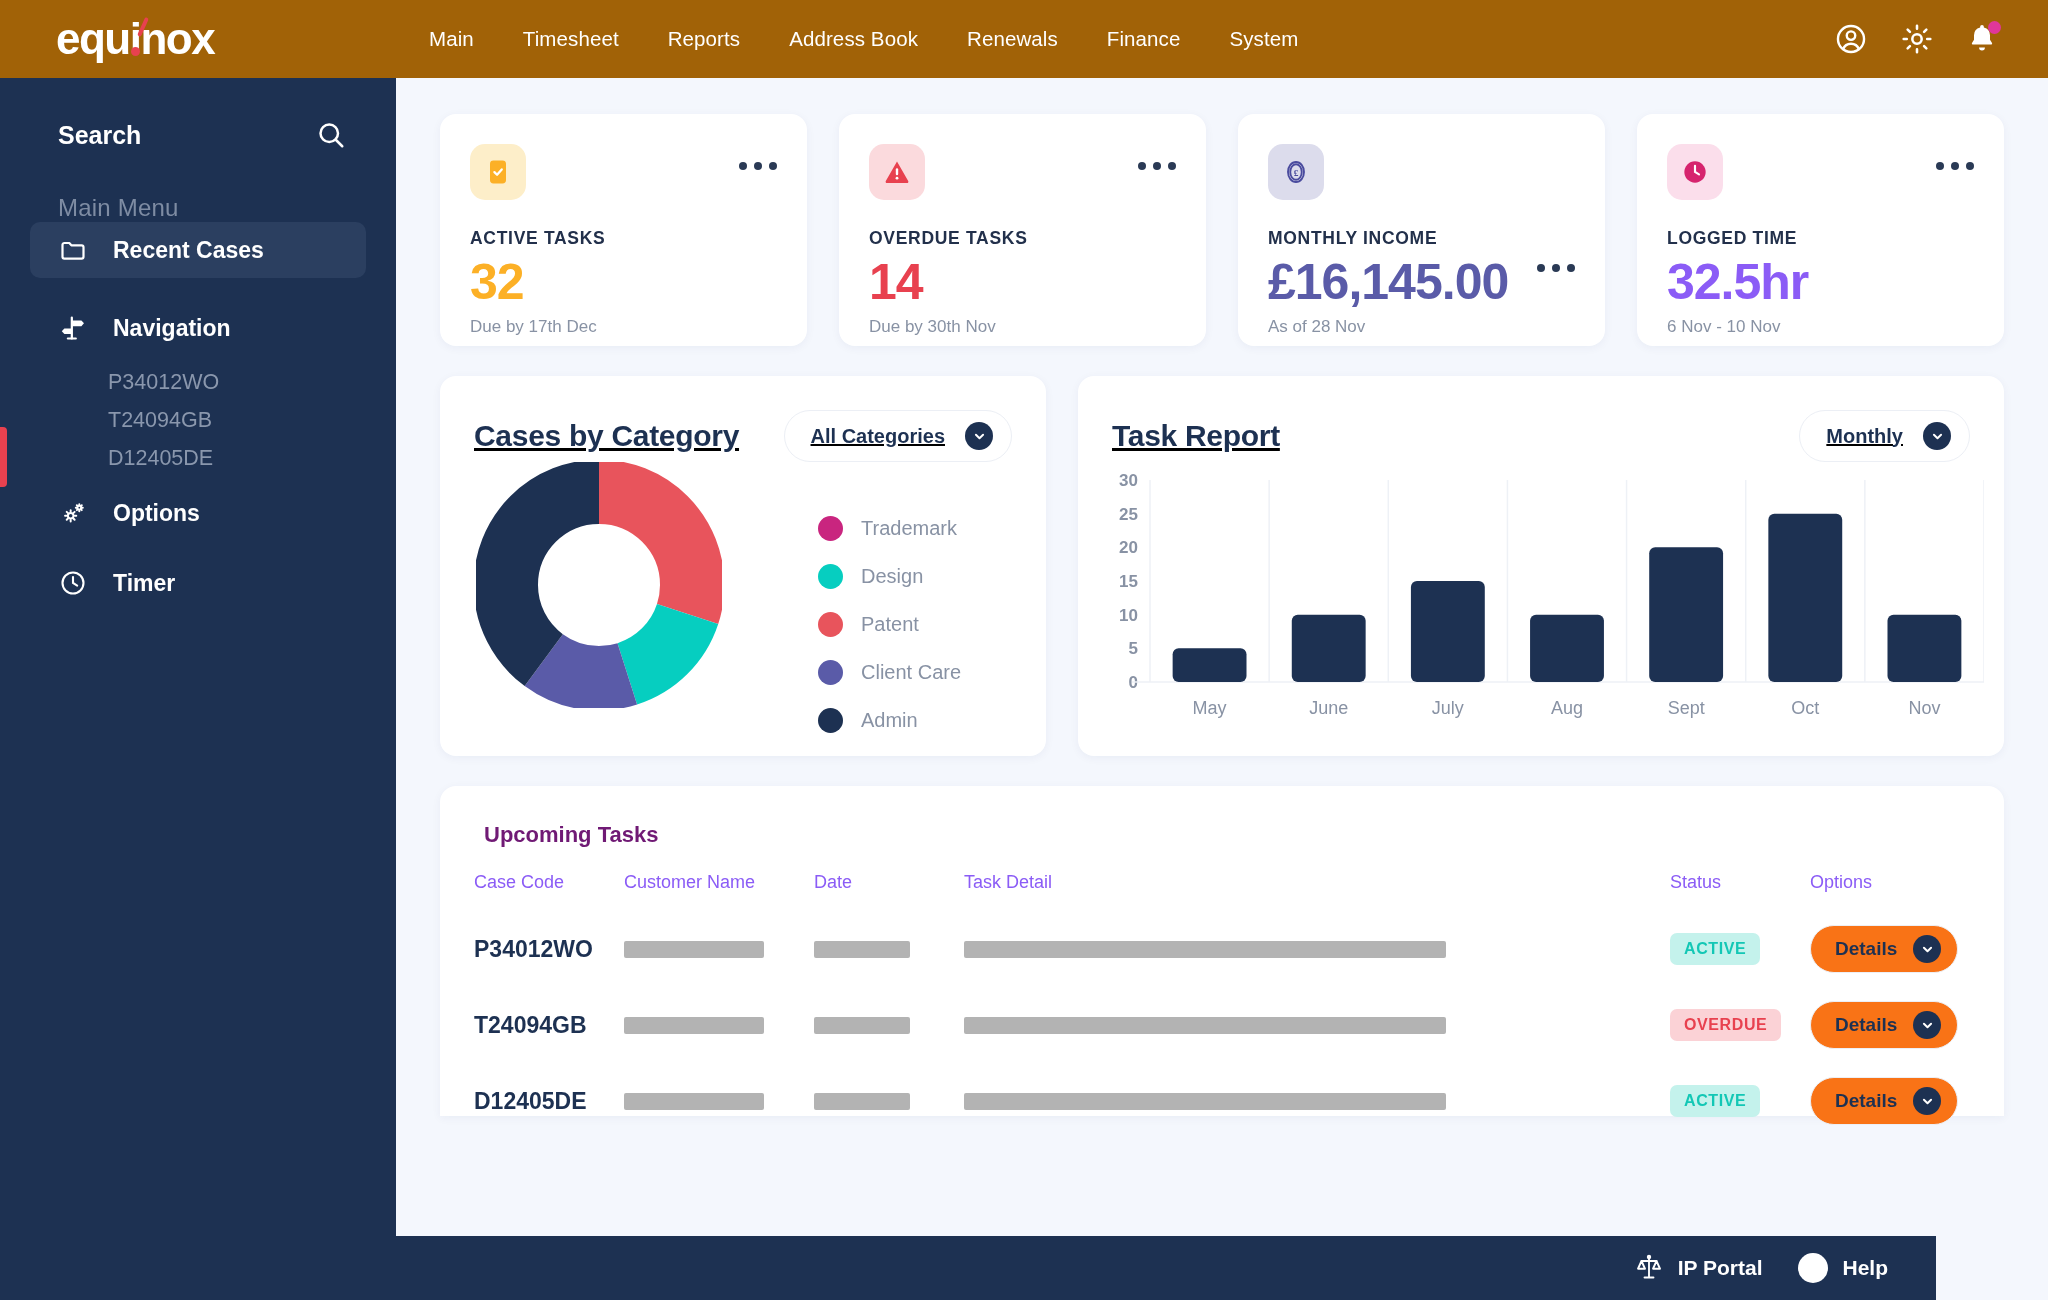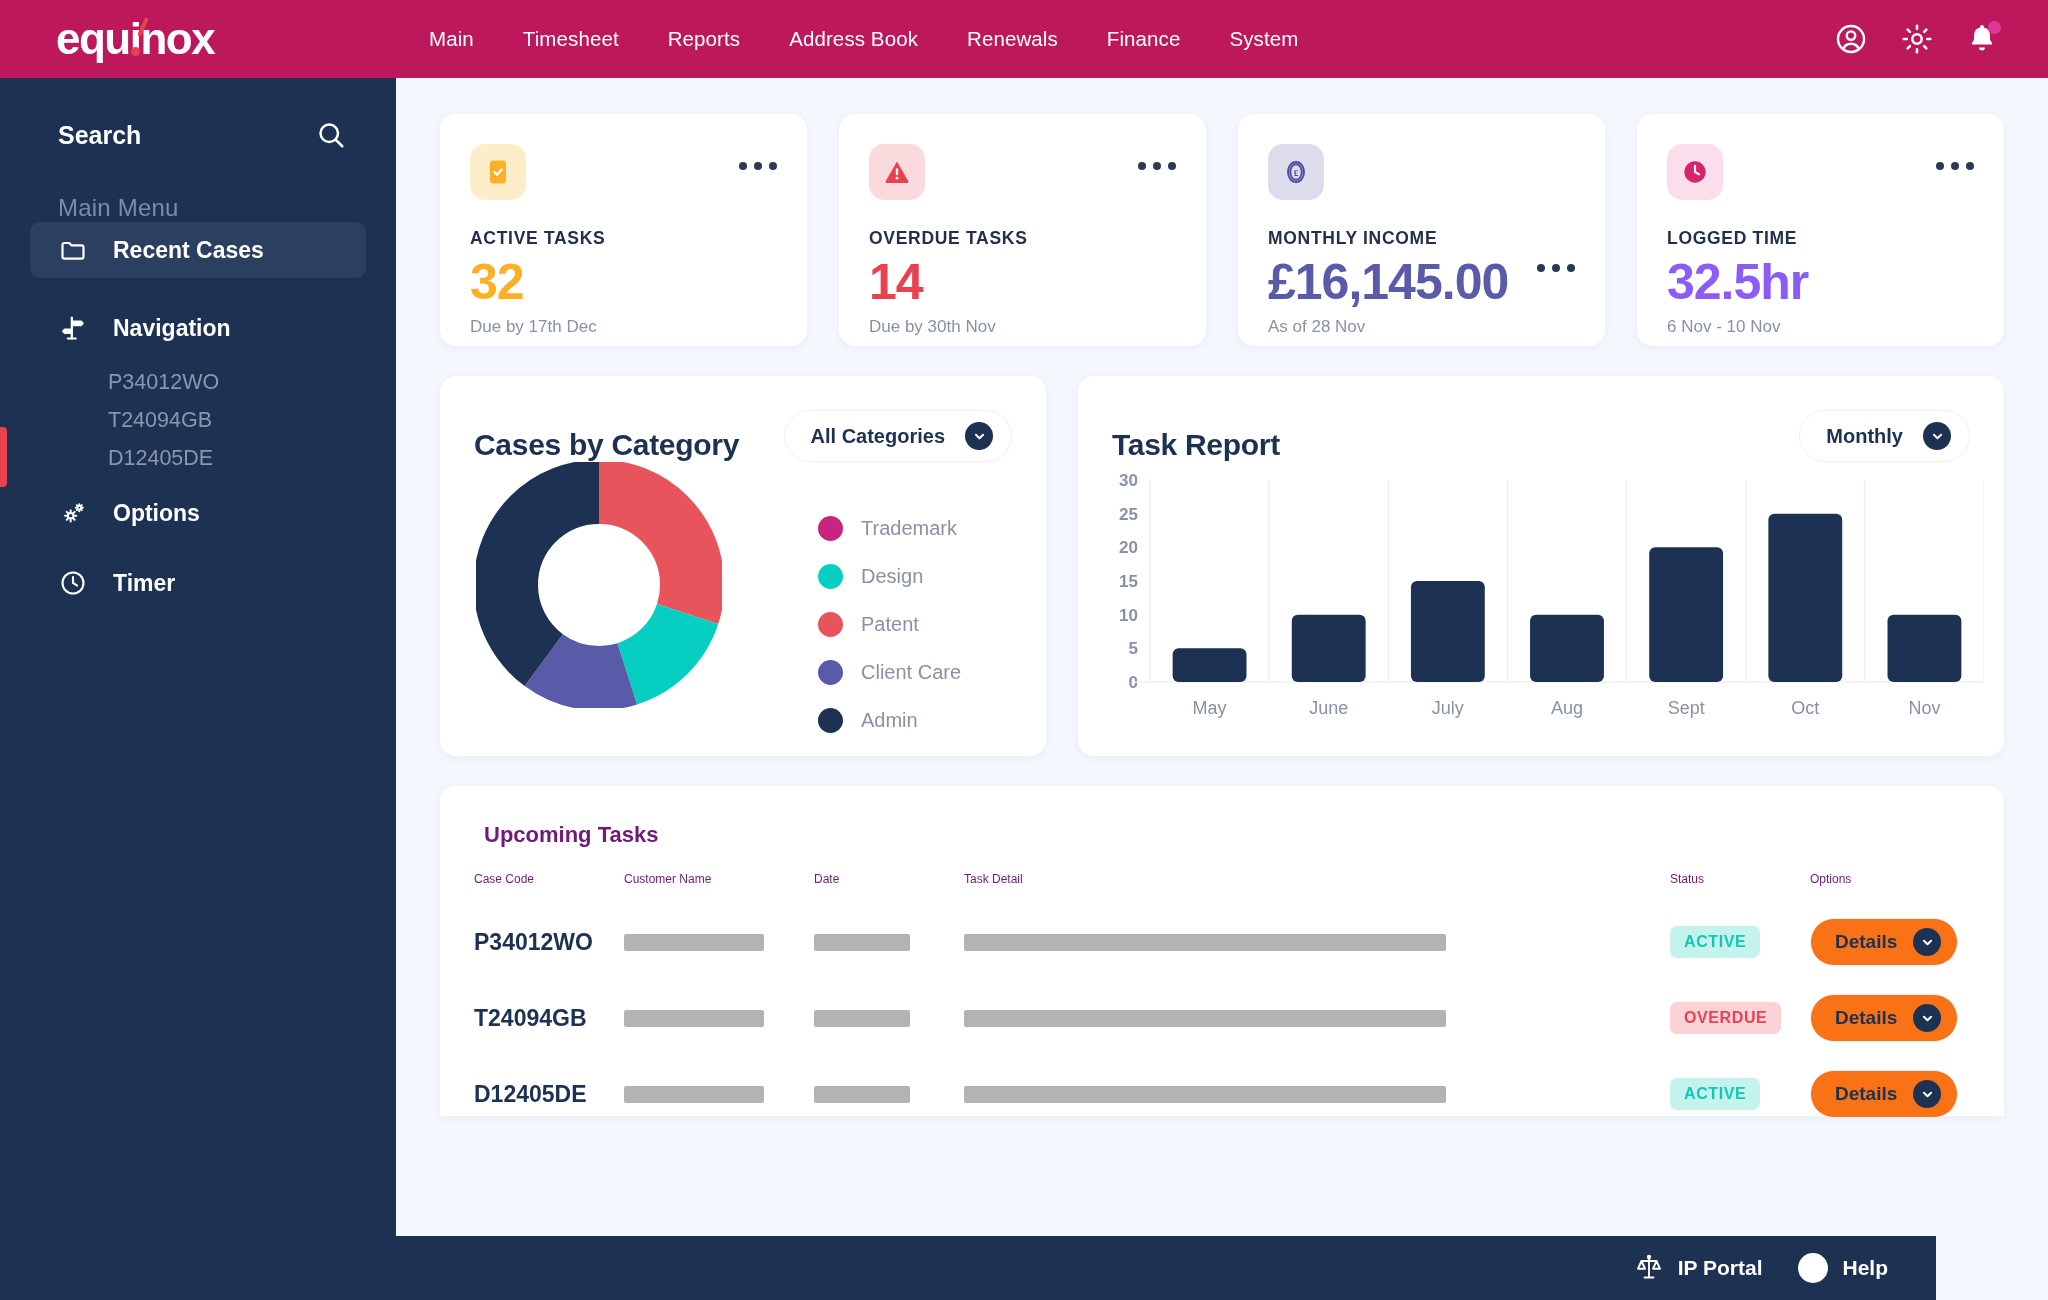--- a/index.html
+++ b/index.html
@@ -7,21 +7,21 @@
     width: 2048px; height: 1300px;
     font-family: "Liberation Sans", sans-serif;
     background: #f4f7fd;
     overflow: hidden;
   }
   .app { position: relative; width: 2048px; height: 1300px; }
 
   
   .topbar {
     position: absolute; top: 0; left: 0; width: 2048px; height: 78px;
-    background: #be185d; display: flex; align-items: center; z-index: 5;
+    background: #a16207; display: flex; align-items: center; z-index: 5;
   }
   .logo {
     width: 396px; padding-left: 56px; display: flex; align-items: center;
     position: relative;
   }
   .logo-text {
     color: #ffffff; font-size: 44px; font-weight: 700; letter-spacing: -1.5px;
     position: relative;
   }
   .logo-dot {
@@ -104,22 +104,23 @@
   .kpi-sub { margin-top: 6px; font-size: 17px; color: #8892a4; }
   .kpi-card.income .dots { position: absolute; right: 30px; top: 150px; padding-top: 0; }
 
   
   .charts-row { display: flex; gap: 32px; margin-top: 30px; }
   .panel {
     background: #ffffff; border-radius: 16px;
     box-shadow: 0 2px 10px rgba(25,45,90,0.05);
   }
   .panel-head {
-    display: flex; align-items: flex-end; justify-content: space-between;
+    display: flex; align-items: center; justify-content: space-between;
     padding: 34px 34px 0 34px;
+    text-decoration: underline;
   }
   .panel-title { font-size: 30px; font-weight: 700; color: #1d3152; letter-spacing: -.3px; }
   .dropdown {
     display: flex; align-items: center; gap: 20px; height: 52px; padding: 0 18px 0 26px;
     border: 1.5px solid #eceff5; border-radius: 26px; background: #fff; cursor: pointer;
   }
   .dropdown span { font-size: 20px; font-weight: 600; color: #1d3152; }
   .chev {
     width: 28px; height: 28px; border-radius: 50%; background: #1d3152;
     display: flex; align-items: center; justify-content: center;
@@ -136,21 +137,21 @@
   .bar-panel { flex: 1; height: 380px; position: relative; }
   .bar-area { position: absolute; left: 26px; top: 96px; }
   .bar-ylabel { font-size: 17px; fill: #8892a4; font-weight: 600; }
   .bar-xlabel { font-size: 18px; fill: #8892a4; }
 
   
   .tasks-panel { margin-top: 30px; border-radius: 16px 16px 0 0; padding: 0 34px; height: 330px; }
   .tasks-title { font-size: 22px; font-weight: 700; color: #701a75; padding-top: 36px; margin-left: 10px; }
   table { width: 100%; border-collapse: collapse; margin-top: 24px; }
   th {
-    text-align: left; font-size: 12px; color: #701a75; font-weight: 400; padding-bottom: 18px;
+    text-align: left; font-size: 18px; color: #8b5cf6; font-weight: 400; padding-bottom: 18px;
   }
   td { padding: 14px 0; vertical-align: middle; }
   .case-code { font-size: 23px; font-weight: 700; color: #1d3152; }
   .redact { height: 17px; background: #b3b3b3; border-radius: 2px; }
   .badge {
     display: inline-block; padding: 7px 14px; border-radius: 7px;
     font-size: 16px; font-weight: 700; letter-spacing: .6px;
   }
   .badge.active { background: #c4f2ec; color: #13c7b5; }
   .badge.overdue { background: #fbd2d6; color: #e8414f; }

